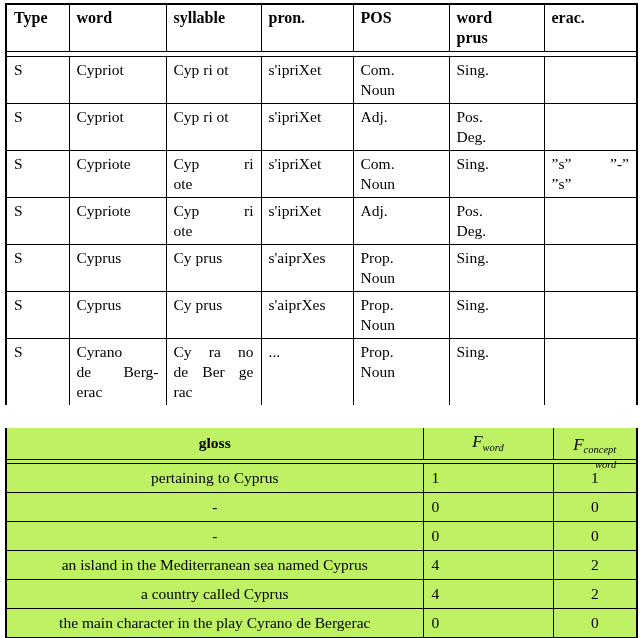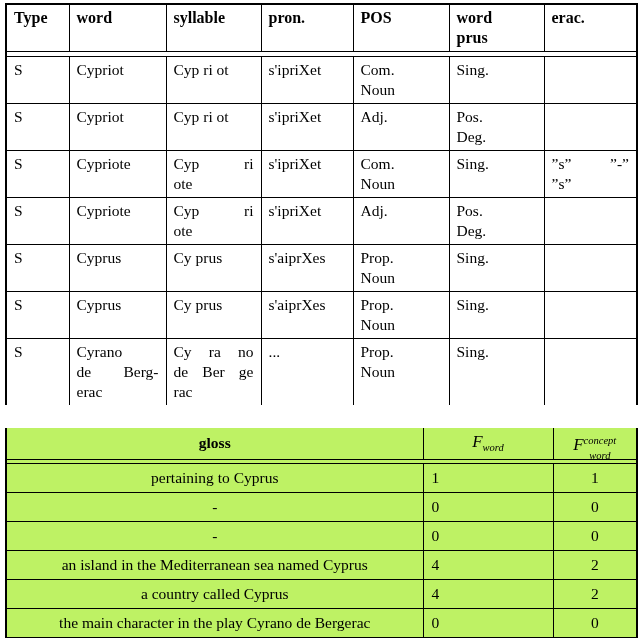--- a/index.html
+++ b/index.html
@@ -155,23 +155,23 @@
     position: relative;
     white-space: nowrap;
   }
   .mathF .base { font-style: italic; }
   .mathF .subsup {
     display: inline-block;
     vertical-align: baseline;
     font-size: 10.5px;
     font-style: italic;
     line-height: 1;
-    text-align: center;
-    position: relative;
-    top: 8px;
+    text-align: right;
+    position: relative;
+    top: 17px;
   }
   .mathF .subsup .sup {
     display: block;
     position: relative;
     top: -3px;
   }
   .mathF .subsup .sub {
     display: block;
     position: relative;
     top: 1px;

